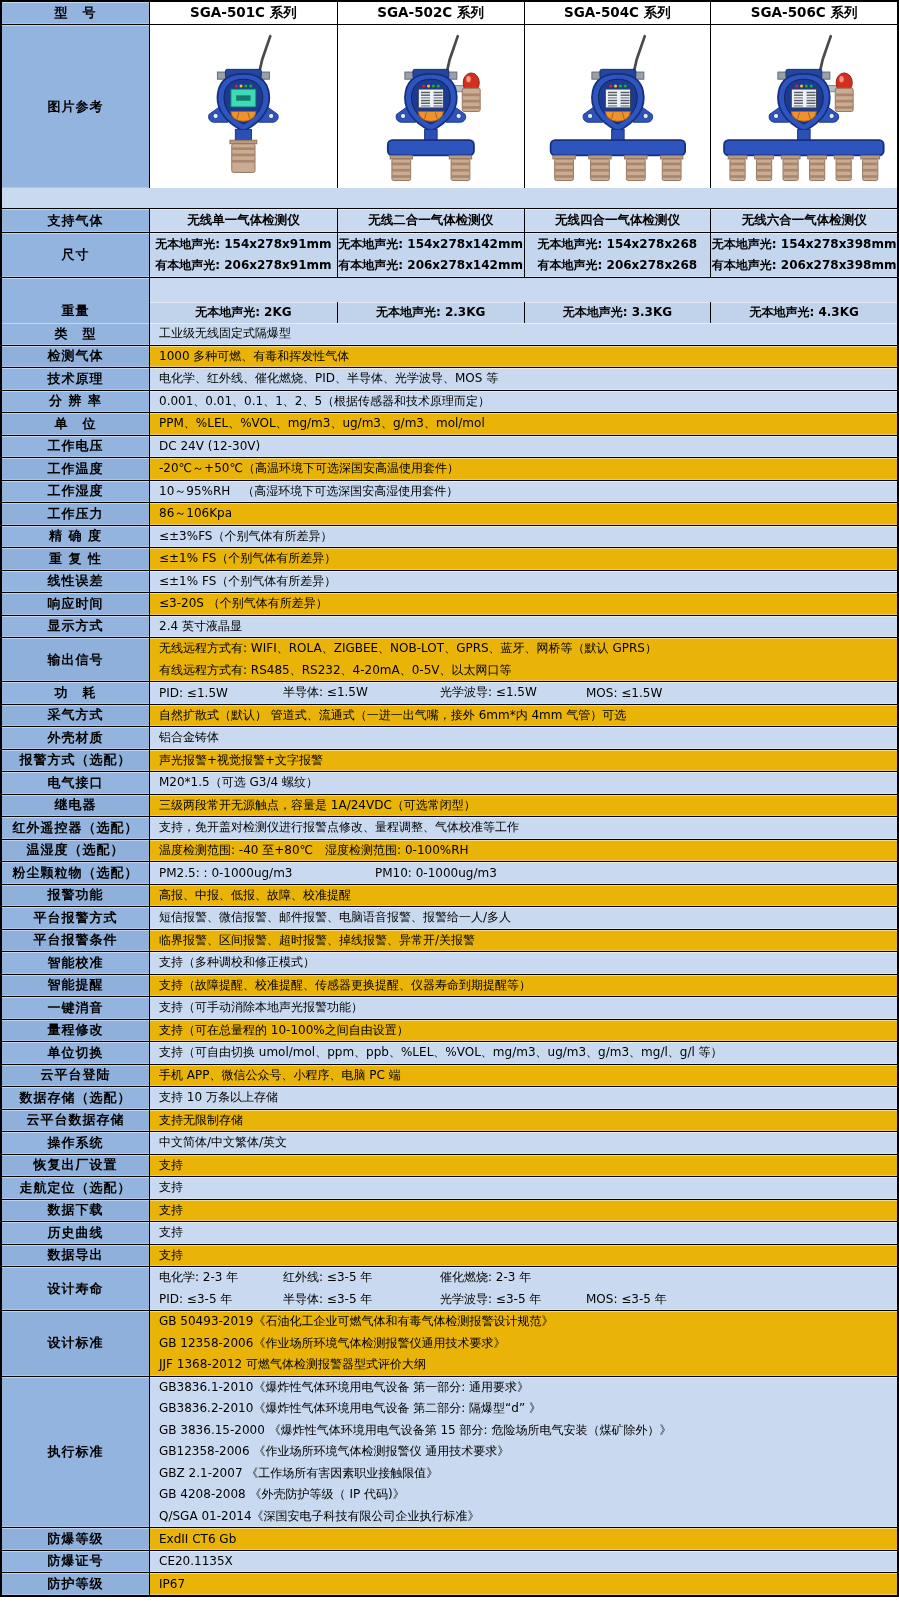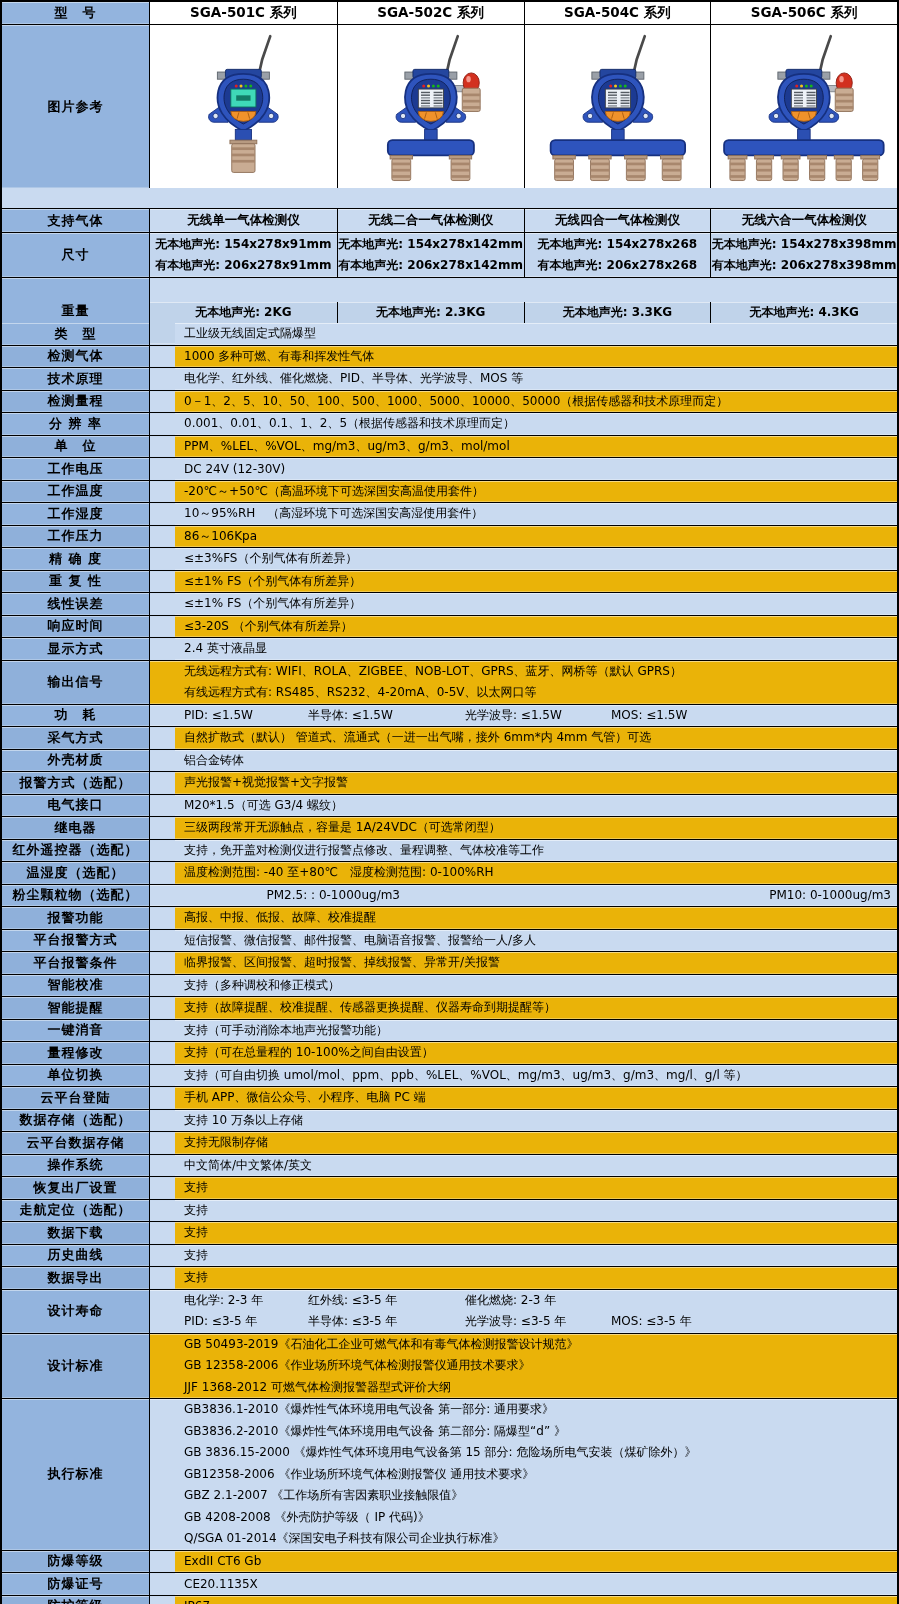--- a/index.html
+++ b/index.html
@@ -41,24 +41,24 @@
     background:#c9daf0;font-size:12px;display:flex;flex-direction:column;justify-content:center;
     box-sizing:border-box;padding:0 6px 0 9px;overflow:hidden;
     box-shadow:inset 0 1px 0 rgba(255,255,255,.5), inset 0 -1px 0 rgba(255,255,255,.3);
   }
   .srow.alt .vcell{background:#eab308;}
   .srow.alt .lcell{background:#8fb0da;}
   .vcell.single{min-height:21.5px;}
   .srow .vcell{min-height:21.5px;}
   .line{min-height:21.5px;display:flex;align-items:center;white-space:nowrap;}
   .line.cols4{display:grid;grid-template-columns:124px 157px 146px 1fr;align-items:center;}
-  .line.cols2{display:grid;grid-template-columns:216px 1fr;align-items:center;text-align:right;}
+  .line.cols2{display:grid;grid-template-columns:216px 1fr;align-items:center;}
   .colseg{white-space:nowrap;}
   .vcell,.cline{white-space:nowrap;}
-  .single, .line{white-space:nowrap;margin-left:25px;}
+  .single, .line{white-space:nowrap;}
 </style>
 </head>
 <body>
 
 <div id="spec-table">
     <div class="trow trow-head">
       <div class="lcell">型　号</div>
       <div class="mcell">SGA-501C 系列</div>
       <div class="mcell">SGA-502C 系列</div>
       <div class="mcell">SGA-504C 系列</div>
@@ -332,24 +332,20 @@
       <div class="vcell single">工业级无线固定式隔爆型</div>
     </div>
     <div class="srow alt">
       <div class="lcell">检测气体</div>
       <div class="vcell single">1000 多种可燃、有毒和挥发性气体</div>
     </div>
     <div class="srow">
       <div class="lcell">技术原理</div>
       <div class="vcell single">电化学、红外线、催化燃烧、PID、半导体、光学波导、MOS 等</div>
     </div>
-    <div class="srow alt">
-      <div class="lcell">检测量程</div>
-      <div class="vcell single">0－1、2、5、10、50、100、500、1000、5000、10000、50000（根据传感器和技术原理而定）</div>
-    </div>
     <div class="srow">
       <div class="lcell">分 辨 率</div>
       <div class="vcell single">0.001、0.01、0.1、1、2、5（根据传感器和技术原理而定）</div>
     </div>
     <div class="srow alt">
       <div class="lcell">单　位</div>
       <div class="vcell single">PPM、%LEL、%VOL、mg/m3、ug/m3、g/m3、mol/mol</div>
     </div>
     <div class="srow">
       <div class="lcell">工作电压</div>

